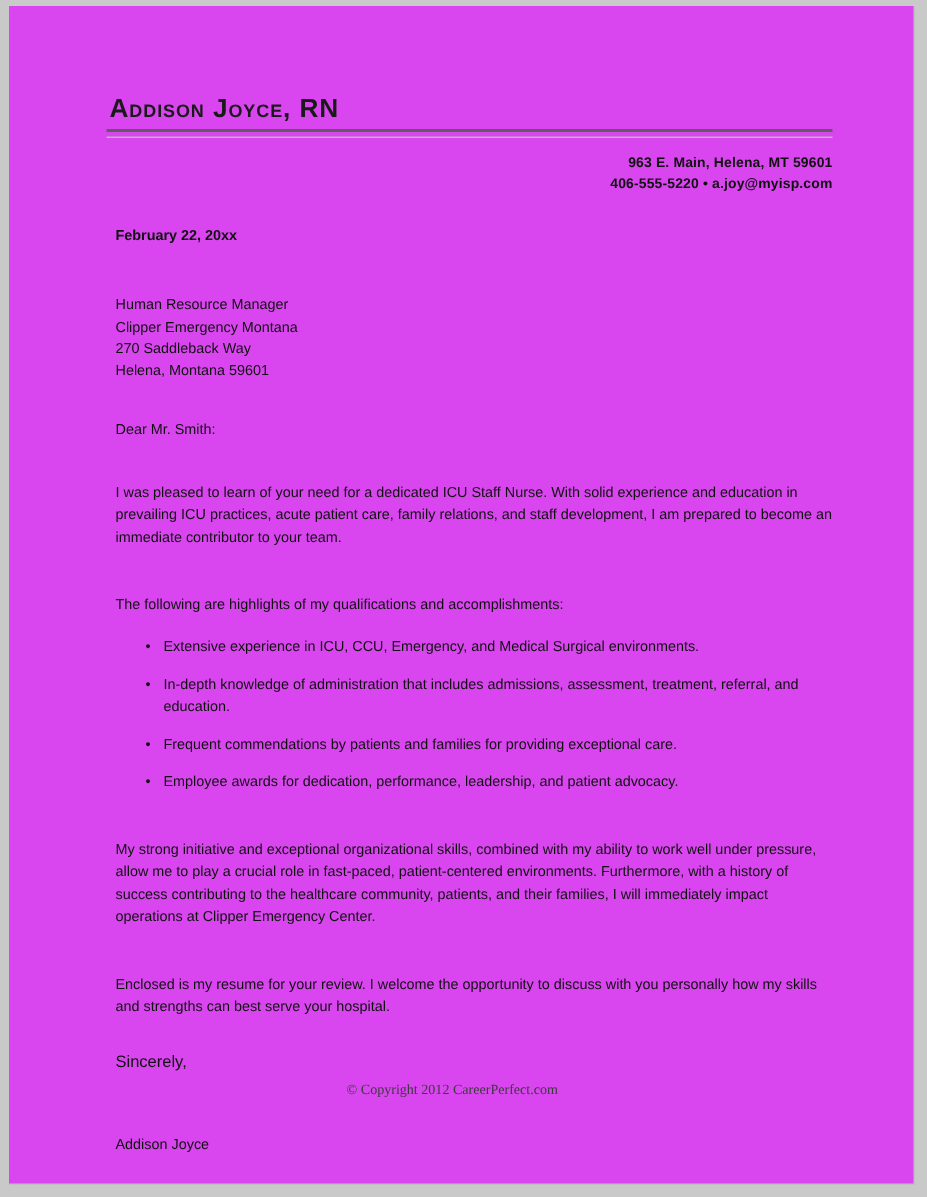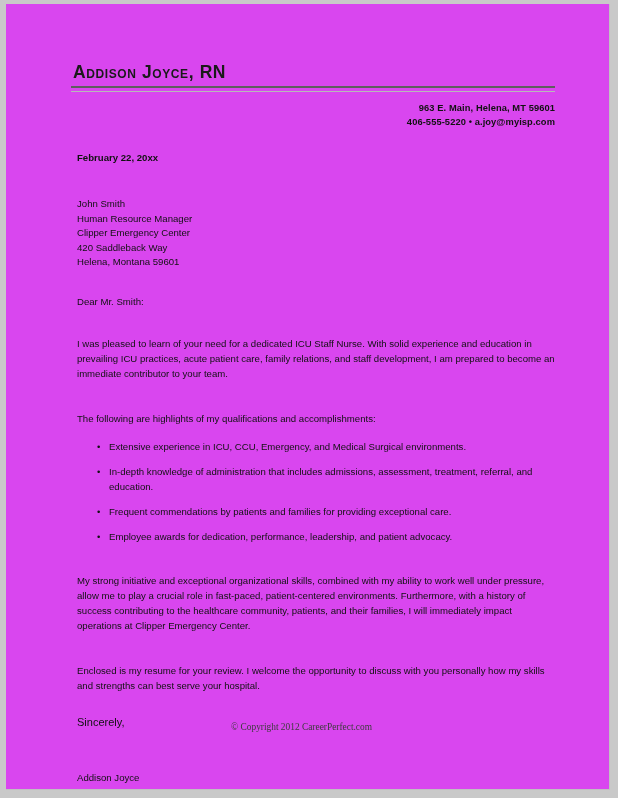--- a/index.html
+++ b/index.html
@@ -145,24 +145,23 @@
       <div class="letterhead-rule"></div>
       <div class="contact-block">
         <div>963 E. Main, Helena, MT 59601</div>
         <div>406-555-5220 • a.joy@myisp.com</div>
       </div>
     </div>
 
     <div class="date-line">February 22, 20xx</div>
 
     <div class="recipient-block">
-      <div>John Smith</div>
       <div>Human Resource Manager</div>
-      <div>Clipper Emergency Center</div>
-      <div>420 Saddleback Way</div>
+      <div>Clipper Emergency Montana</div>
+      <div>270 Saddleback Way</div>
       <div>Helena, Montana 59601</div>
     </div>
 
     <div class="salutation">Dear Mr. Smith:</div>
 
     <div class="para">I was pleased to learn of your need for a dedicated ICU Staff Nurse. With solid experience and education in prevailing ICU practices, acute patient care, family relations, and staff development, I am prepared to become an immediate contributor to your team.</div>
 
     <div class="para">The following are highlights of my qualifications and accomplishments:</div>
 
     <ul class="bullet-list">

